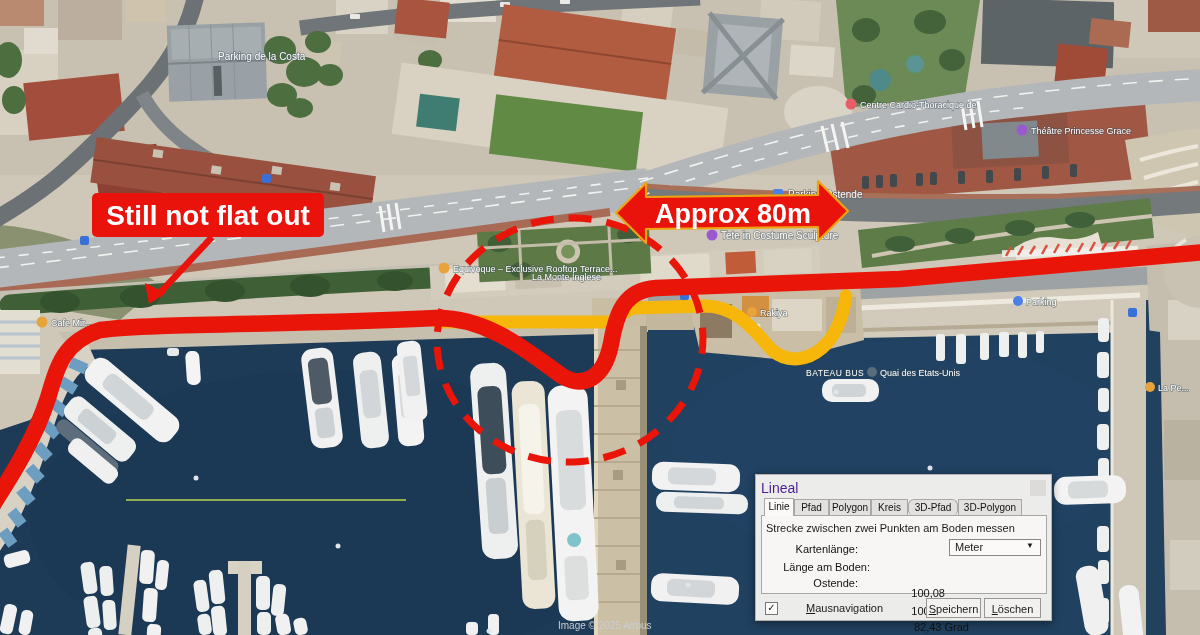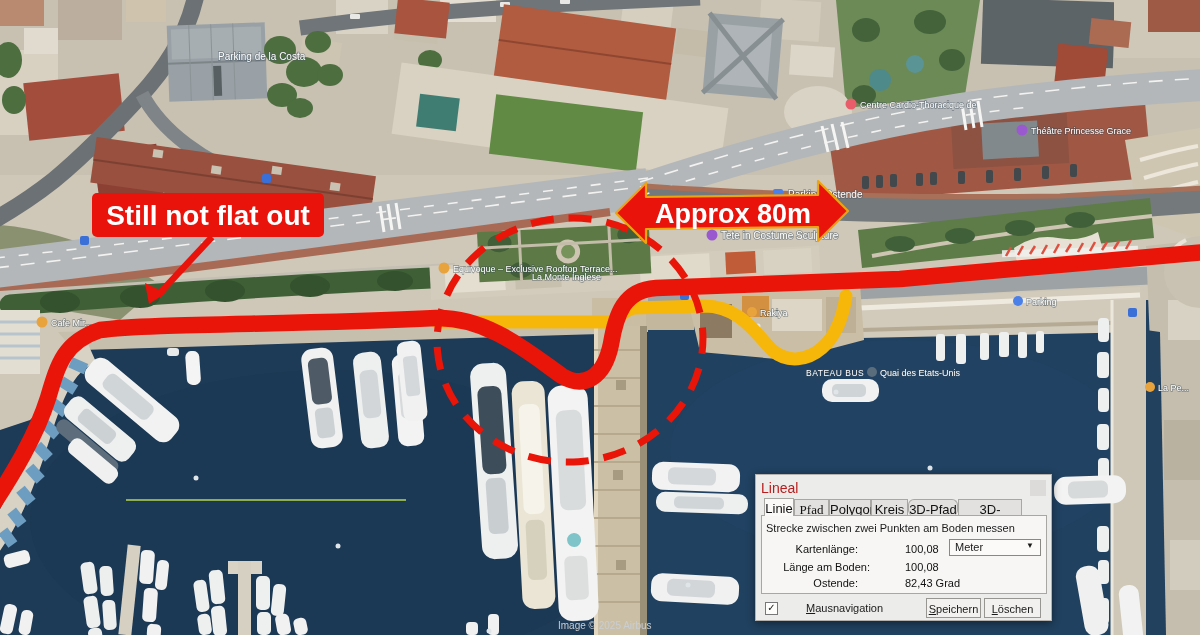--- a/index.html
+++ b/index.html
@@ -2,27 +2,27 @@
 <html><head>
 <meta charset="utf-8">
 <style>
   html,body{margin:0;padding:0;background:#222;}
   #stage{position:relative;width:1200px;height:635px;overflow:hidden;font-family:"Liberation Sans",sans-serif;background:#cdc6b6;}
   svg{position:absolute;left:0;top:0;}
   .lbl{font-family:"Liberation Sans",sans-serif;fill:#fff;font-size:10px;paint-order:stroke;stroke:#4a5a66;stroke-width:1.6px;stroke-opacity:.55;}
   .lblb{font-family:"Liberation Sans",sans-serif;fill:#fff;font-size:9px;paint-order:stroke;stroke:#3a4a56;stroke-width:1.4px;stroke-opacity:.5;}
   
   #dlg{position:absolute;left:755px;top:474px;width:295px;height:145px;background:#ececea;border:1px solid #b5b2ae;box-shadow:0 2px 8px rgba(0,0,0,.45);font-family:"Liberation Sans",sans-serif;font-size:11px;color:#1a1a1a;}
-  #dlg .ttl{position:absolute;left:5px;top:5px;font-size:14px;color:#b91c1c;}
+  #dlg .ttl{position:absolute;left:5px;top:5px;font-size:14px;color:#4c1d95;}
   #dlg .cls{position:absolute;right:5px;top:5px;width:16px;height:16px;background:#dcdbd9;}
-  .tab{position:absolute;top:24px;height:17px;background:#e3e1df;border:1px solid #a9a7a3;border-bottom:none;box-sizing:border-box;text-align:center;font-size:13px;padding-top:2px;color:#111;}
+  .tab{position:absolute;top:24px;height:17px;background:#e3e1df;border:1px solid #a9a7a3;border-bottom:none;box-sizing:border-box;text-align:center;font-size:10px;padding-top:2px;color:#111;}
   .tab.on{background:#faf9f7;height:18px;top:23px;z-index:3;}
   #pane{position:absolute;left:5px;top:40px;width:284px;height:77px;background:#f7f6f4;border:1px solid #a9a7a3;}
   .rowlab{position:absolute;text-align:right;width:100px;color:#111;}
-  .rowval{position:absolute;width:40px;color:#111;}
+  .rowval{position:absolute;text-align:right;width:40px;color:#111;margin-top:44px;}
   #drop{position:absolute;left:193px;top:64px;width:92px;height:17px;background:#fbfaf8;border:1px solid #8a8885;font-size:11px;padding:1px 0 0 5px;box-sizing:border-box;}
   .btn{position:absolute;height:20px;background:#f2f1ef;border:1px solid #989692;box-sizing:border-box;text-align:center;font-size:11px;padding-top:4px;top:123px;}
 </style>
 </head>
 <body>
 <div id="stage">
 <svg width="1200" height="635" viewBox="0 0 1200 635">
 
   <rect x="0" y="0" width="1200" height="400" fill="#cfc8b8"></rect>
 
@@ -557,21 +557,21 @@
 
   <text x="733" y="223" font-size="27" font-weight="bold" fill="#ffffff" text-anchor="middle" font-family="Liberation Sans,sans-serif">Approx 80m</text>
 
   <text x="558" y="629" font-size="10" fill="#c9ced3" font-family="Liberation Sans,sans-serif">Image © 2025 Airbus</text>
 </svg>
 
 <div id="dlg">
   <div class="ttl">Lineal</div>
   <div class="cls"></div>
   <div class="tab on" style="left:8px;width:30px;">Linie</div>
-  <div class="tab" style="left:38px;width:35px;font-family:Liberation Serif, serif;">Pfad</div>
+  <div class="tab" style="left:38px;width:35px;">Pfad</div>
   <div class="tab" style="left:73px;width:42px;">Polygon</div>
   <div class="tab" style="left:115px;width:37px;">Kreis</div>
   <div class="tab" style="left:152px;width:50px;border-radius:6px;">3D-Pfad</div>
   <div class="tab" style="left:202px;width:64px;">3D-Polygon</div>
   <div id="pane"></div>
   <div style="position:absolute;left:10px;top:47px;">Strecke zwischen zwei Punkten am Boden messen</div>
   <div class="rowlab" style="left:2px;top:68px;">Kartenlänge:</div>
   <div class="rowval" style="left:149px;top:68px;">100,08</div>
   <div id="drop">Meter<span style="float:right;margin-right:6px;font-size:8px;">▼</span></div>
   <div class="rowlab" style="left:14px;top:86px;">Länge am Boden:</div>

